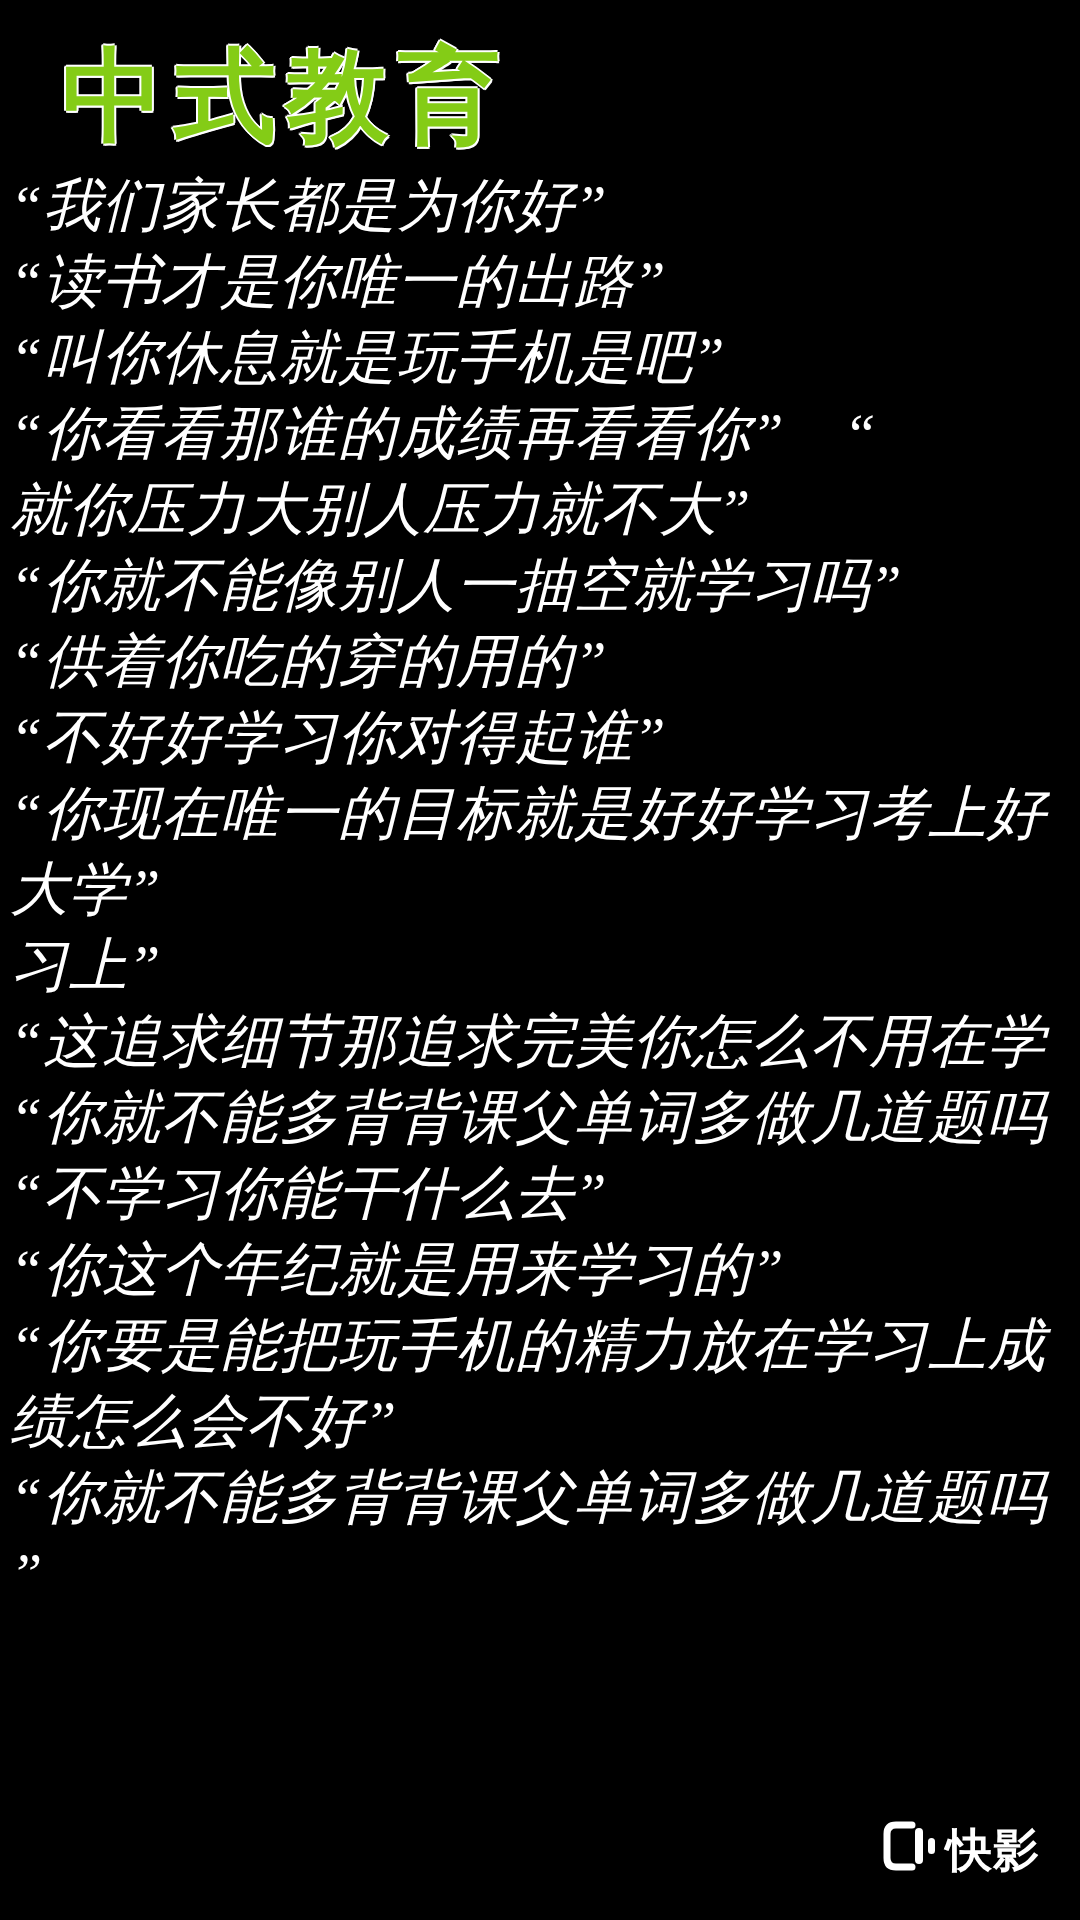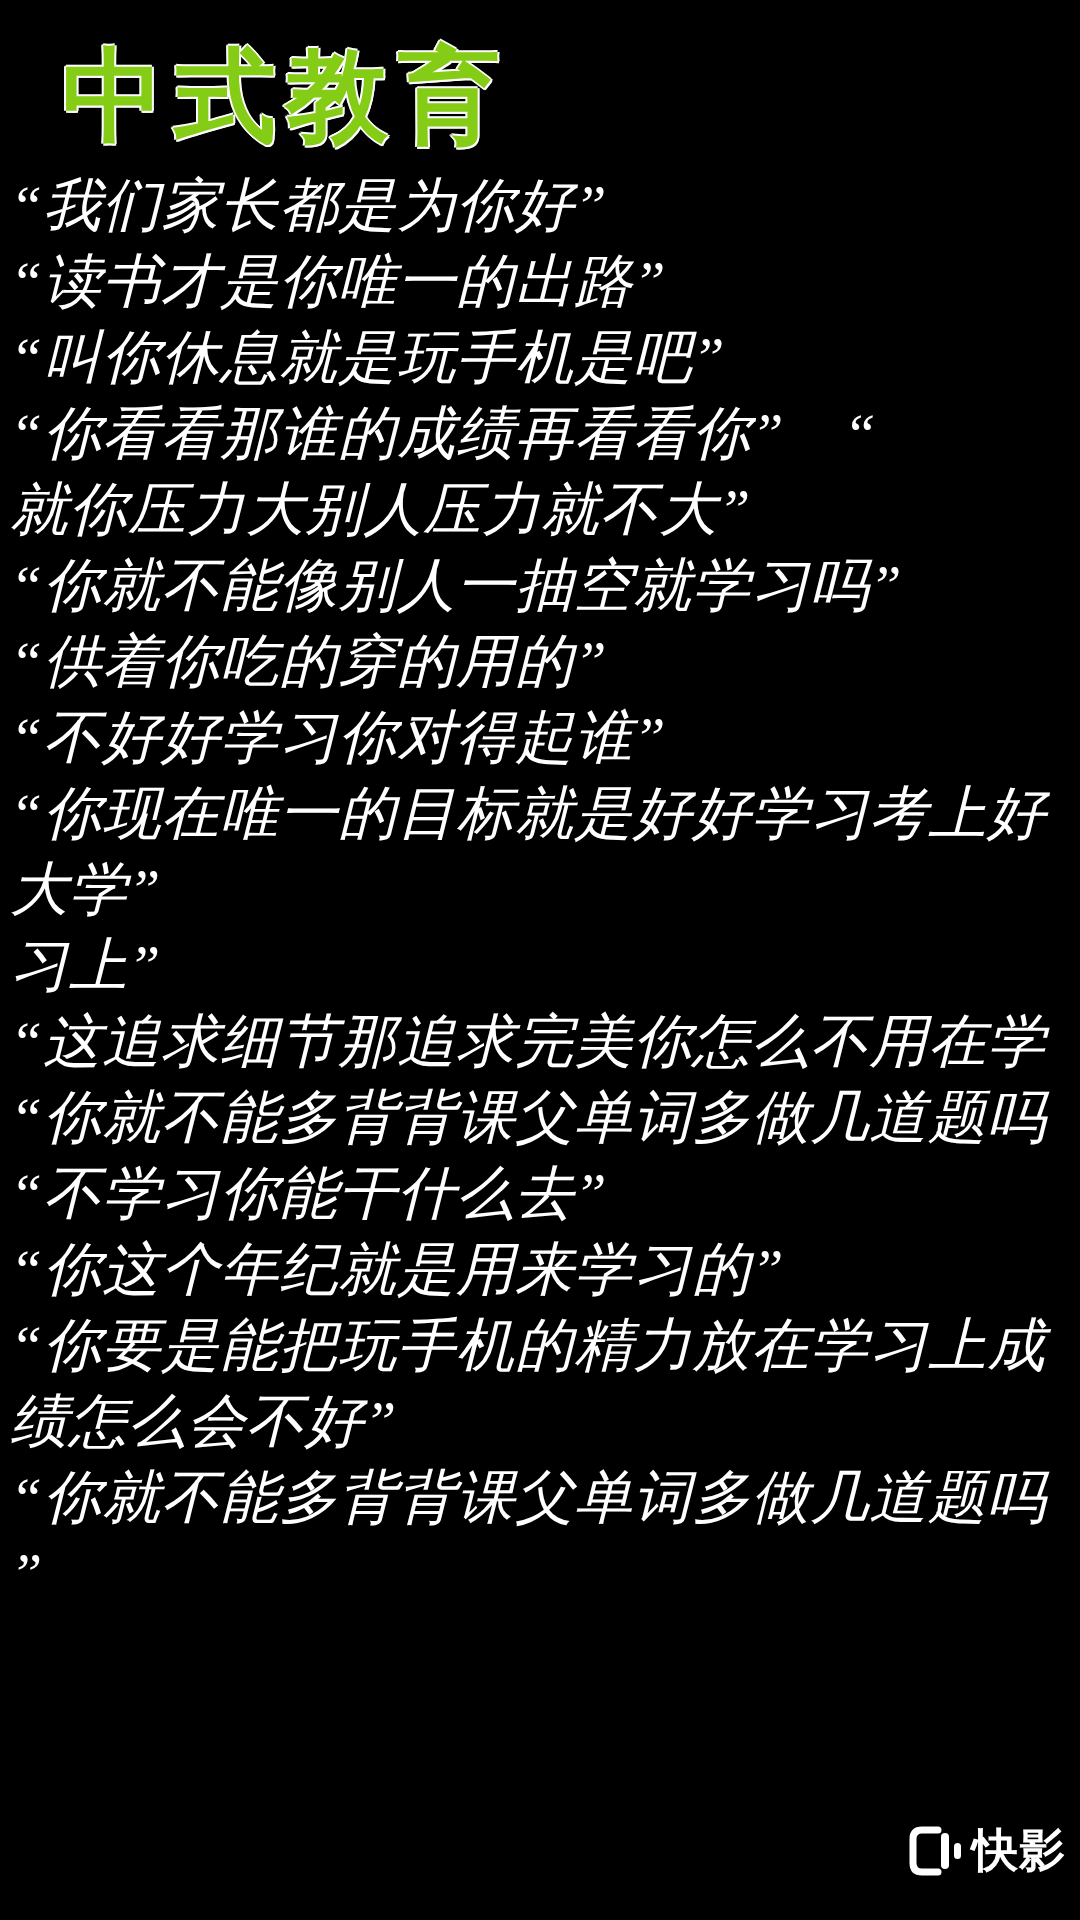--- a/index.html
+++ b/index.html
@@ -34,24 +34,24 @@
   .quote-line {
     font-size: 58px;
     line-height: 76px;
     white-space: nowrap;
     letter-spacing: 1px;
     font-style: italic; 
     font-weight: 500;
   }
   .watermark {
     position: absolute;
-    right: 14px;
+    right: 40px;
     bottom: 38px;
     display: flex;
-    align-items: center;
+    align-items: flex-start;
     gap: 8px;
   }
   .watermark .wm-icon svg {
     display: block;
   }
   .wm-text {
     font-family: "Liberation Sans", "DejaVu Sans", sans-serif;
     font-size: 46px;
     font-weight: 700;
     font-style: normal;

